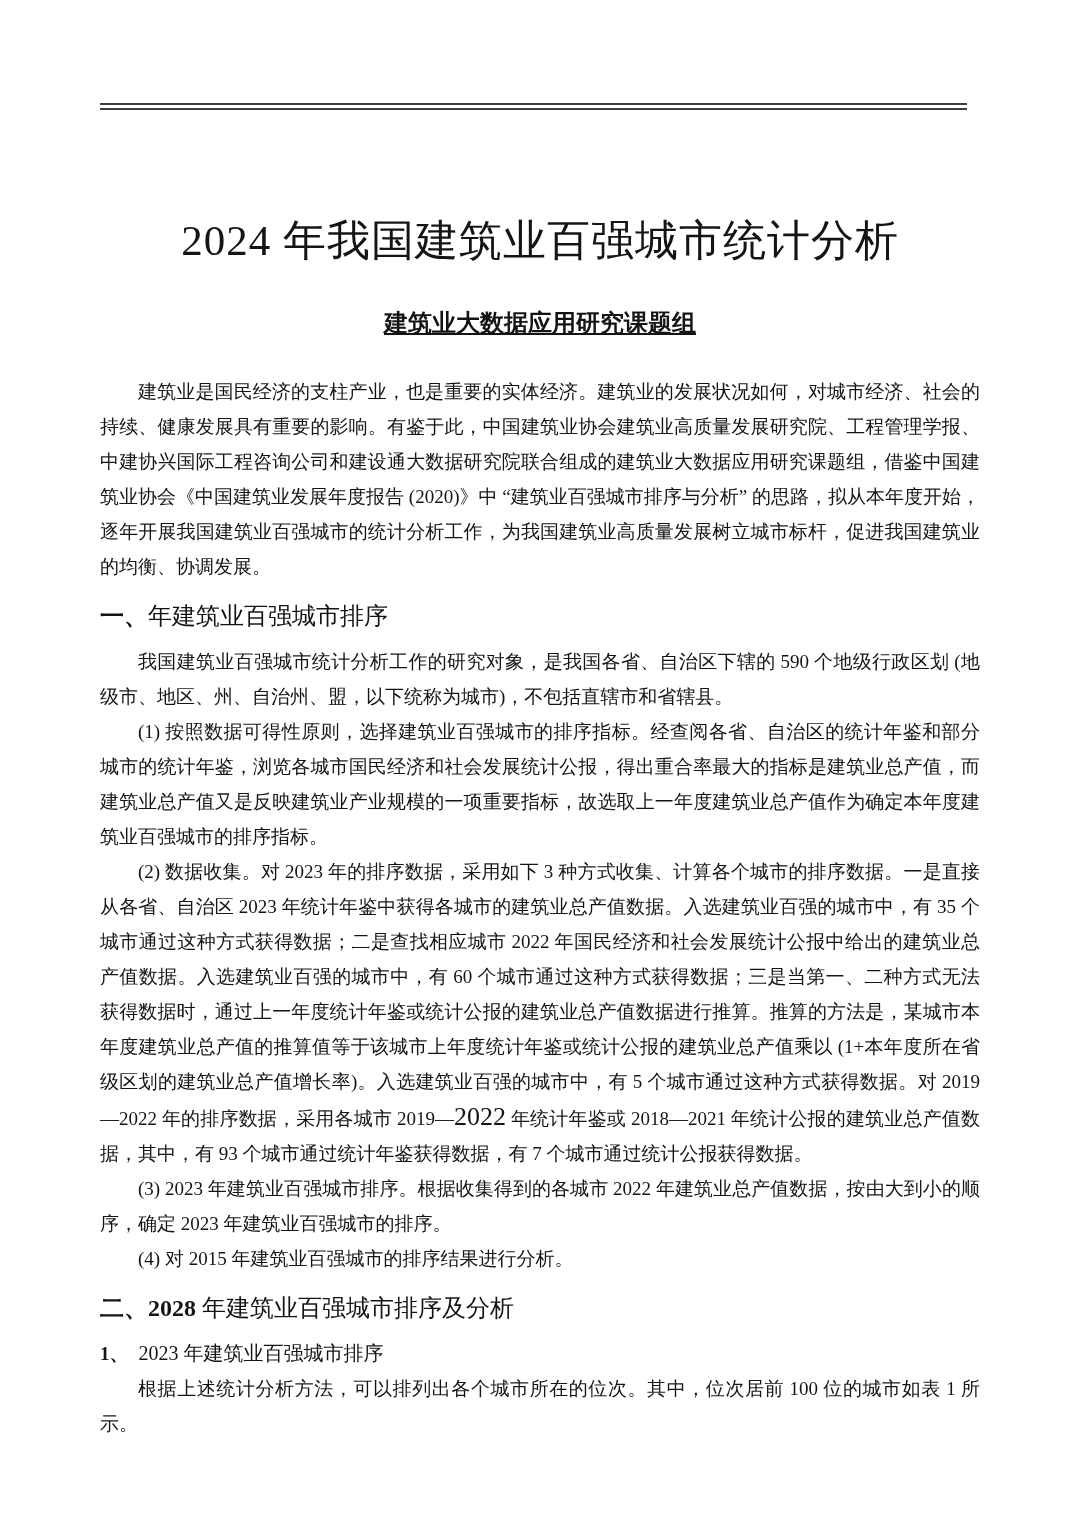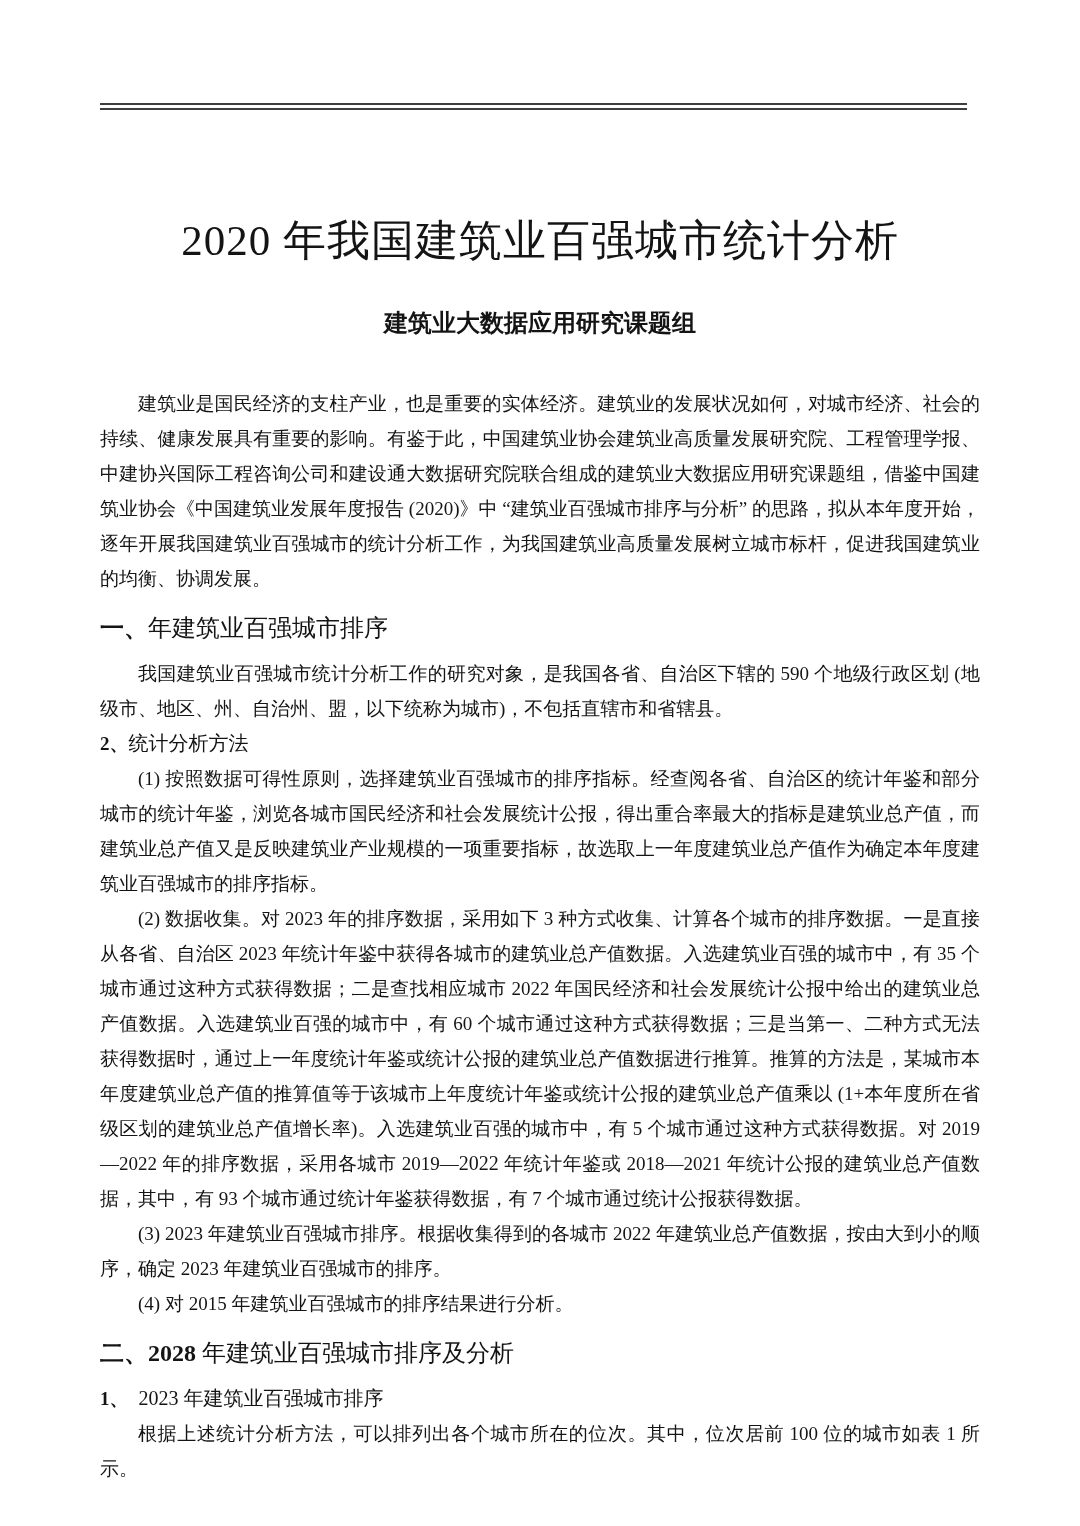--- a/index.html
+++ b/index.html
@@ -26,23 +26,24 @@
     font-weight: 400;
     letter-spacing: 1px;
     white-space: nowrap;
   }
   .doc-subtitle {
     margin: 42px 100px 0 100px;
     text-align: center;
     font-size: 24px;
     line-height: 30px;
     font-weight: 600;
+    text-decoration: underline;
   }
   .body-block {
-    margin: 48px 100px 0 100px;
+    margin: 36px 100px 0 100px;
   }
   .para {
     font-size: 19px;
     line-height: 35px;
     text-align: justify;
     text-indent: 38px;
     margin: 0;
   }
   .section-heading {
     font-size: 24px;
@@ -51,47 +52,44 @@
     font-weight: 400;
   }
   .section-heading .hprefix { font-weight: 700; }
   .sub-item {
     font-size: 20px;
     line-height: 35px;
     margin: 0;
   }
   .sub-item .iprefix { font-weight: 700; font-size: 19px; }
   .sub-item .gap { margin-left: 10px; }
-  .big-year { font-size: 20px; }
+  .big-year { font-size: 26px; }
 </style>
 </head>
 <body>
 
 <div class="page">
 
   <div class="header-rule"></div>
 
-  <div class="doc-title">2020 年我国建筑业百强城市统计分析</div>
+  <div class="doc-title">2024 年我国建筑业百强城市统计分析</div>
 
   <div class="doc-subtitle">建筑业大数据应用研究课题组</div>
 
   <div class="body-block">
 
     <p class="para">建筑业是国民经济的支柱产业，也是重要的实体经济。建筑业的发展状况如何，对城市经济、社会的持续、健康发展具有重要的影响。有鉴于此，中国建筑业协会建筑业高质量发展研究院、工程管理学报、中建协兴国际工程咨询公司和建设通大数据研究院联合组成的建筑业大数据应用研究课题组，借鉴中国建筑业协会《中国建筑业发展年度报告 (2020)》中 “建筑业百强城市排序与分析” 的思路，拟从本年度开始，逐年开展我国建筑业百强城市的统计分析工作，为我国建筑业高质量发展树立城市标杆，促进我国建筑业的均衡、协调发展。</p>
 
     <div class="section-heading">
       <span class="hprefix">一、</span><span>年建筑业百强城市排序</span>
     </div>
 
 
     <p class="para">我国建筑业百强城市统计分析工作的研究对象，是我国各省、自治区下辖的 590 个地级行政区划 (地级市、地区、州、自治州、盟，以下统称为城市)，不包括直辖市和省辖县。</p>
 
-    <p class="sub-item">
-      <span class="iprefix">2、</span><span>统计分析方法</span>
-    </p>
 
     <p class="para">(1) 按照数据可得性原则，选择建筑业百强城市的排序指标。经查阅各省、自治区的统计年鉴和部分城市的统计年鉴，浏览各城市国民经济和社会发展统计公报，得出重合率最大的指标是建筑业总产值，而建筑业总产值又是反映建筑业产业规模的一项重要指标，故选取上一年度建筑业总产值作为确定本年度建筑业百强城市的排序指标。</p>
 
     <p class="para"><span>(2) 数据收集。对 2023 年的排序数据，采用如下 3 种方式收集、计算各个城市的排序数据。一是直接从各省、自治区 2023 年统计年鉴中获得各城市的建筑业总产值数据。入选建筑业百强的城市中，有 35 个城市通过这种方式获得数据；二是查找相应城市 2022 年国民经济和社会发展统计公报中给出的建筑业总产值数据。入选建筑业百强的城市中，有 60 个城市通过这种方式获得数据；三是当第一、二种方式无法获得数据时，通过上一年度统计年鉴或统计公报的建筑业总产值数据进行推算。推算的方法是，某城市本年度建筑业总产值的推算值等于该城市上年度统计年鉴或统计公报的建筑业总产值乘以 (1+本年度所在省级区划的建筑业总产值增长率)。入选建筑业百强的城市中，有 5 个城市通过这种方式获得数据。对 2019—2022 年的排序数据，采用各城市 2019—</span><span class="big-year">2022</span><span> 年统计年鉴或 2018—2021 年统计公报的建筑业总产值数据，其中，有 93 个城市通过统计年鉴获得数据，有 7 个城市通过统计公报获得数据。</span></p>
 
     <p class="para">(3) 2023 年建筑业百强城市排序。根据收集得到的各城市 2022 年建筑业总产值数据，按由大到小的顺序，确定 2023 年建筑业百强城市的排序。</p>
 
     <p class="para">(4) 对 2015 年建筑业百强城市的排序结果进行分析。</p>
 
     <div class="section-heading">

